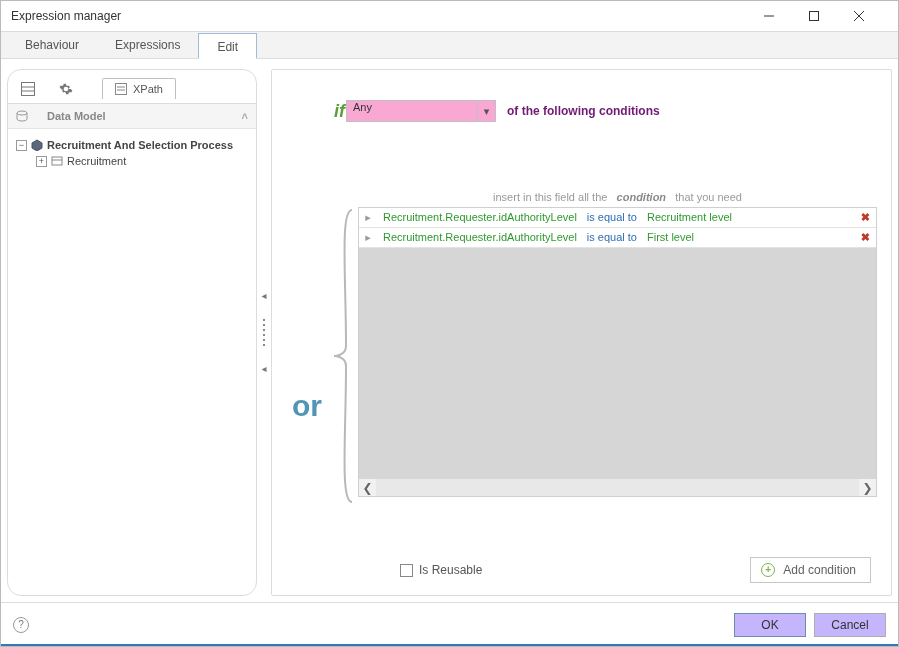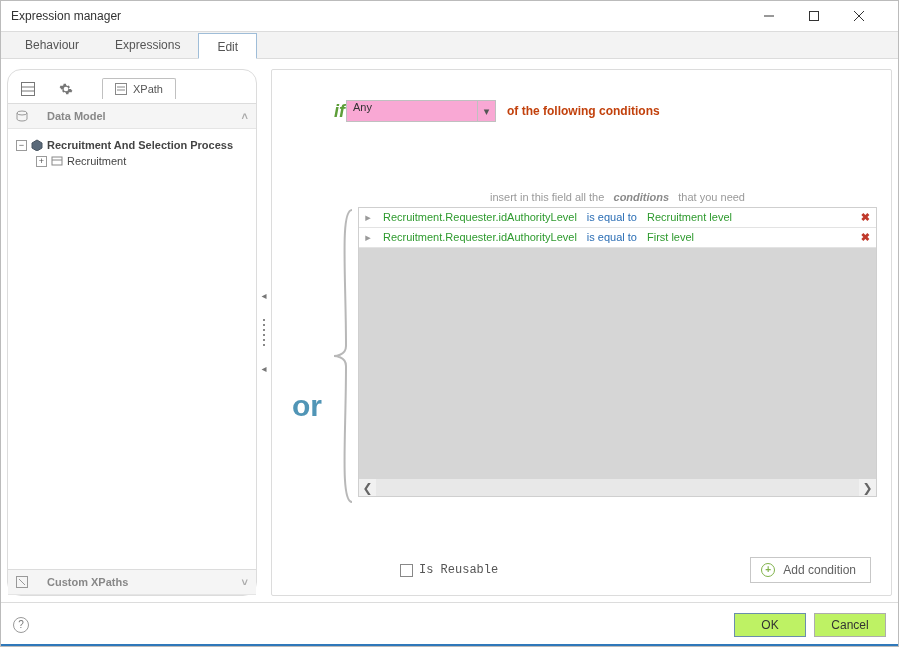--- a/index.html
+++ b/index.html
@@ -37,21 +37,21 @@
   .splitter .dotcol { display:flex; flex-direction:column; gap:3px; }
   .splitter .dot { width:2px; height:2px; background:#888; }
   .splitter .tri { color:#777; font-size:10px; line-height:1; }
 
   .editor { flex:1; border:1px solid #dcdcdc; border-radius:2px; padding:30px 14px 12px 14px; display:flex; flex-direction:column; }
 
   .if-row { display:flex; align-items:center; gap:1px; padding-left:48px; }
   .kw-if { color:#5d9e39; font-weight:bold; font-size:18px; font-style:italic; }
   .dropdown { width:150px; height:22px; border:1px solid #c0c0c0; display:flex; align-items:flex-start; padding:0 6px; position:relative; font-size:11px; background:#f9a8d4; }
   .dropdown .dd-btn { position:absolute; right:0; top:0; bottom:0; width:18px; border-left:1px solid #c0c0c0; display:flex; align-items:center; justify-content:center; color:#555; }
-  .if-rest { color:#c2410c; font-weight:600; margin-left:10px; }
+  .if-rest { color:#701a75; font-weight:600; margin-left:10px; }
 
   .or-block { display:flex; align-items:center; gap:0; margin-top:14px; flex:1; min-height:0; }
   .kw-or { color:#5095b6; font-size:30px; font-weight:bold; width:42px; text-align:center; padding-top:130px; }
   .brace { width:30px; display:flex; align-items:flex-start; justify-content:center; padding-top:30px; }
 
   .cond-area { flex:1; display:flex; flex-direction:column; min-height:0; }
   .cond-hint { text-align:center; color:#9a9a9a; font-size:11px; padding:6px 0 4px; }
   .cond-hint em { font-style:italic; color:#8a8a8a; font-weight:600; }
 
   .cond-box { background:#d6d6d6; border:1px solid #cfcfcf; flex:1; min-height:290px; display:flex; flex-direction:column; }
@@ -62,29 +62,29 @@
   .cond-row .val { color:#2e9a2e; }
   .cond-row .del { color:#c0392b; margin-left:auto; font-weight:bold; cursor:default; }
   .cond-fill { flex:1; }
 
   .hscroll { height:17px; background:#f1f1f1; display:flex; align-items:center; border-top:1px solid #dcdcdc; }
   .hscroll .arr { width:17px; height:17px; display:flex; align-items:center; justify-content:center; color:#666; background:#f1f1f1; }
   .hscroll .track { flex:1; height:17px; background:#e8e8e8; }
 
   .editor-footer { display:flex; align-items:center; padding:12px 6px 0 114px; }
   .chk { width:13px; height:13px; border:1px solid #888; margin-right:6px; }
-  .reusable-lbl { color:#555;font-family:Liberation Mono, monospace; }
+  .reusable-lbl { color:#555; }
   .addcond { margin-left:auto; border:1px solid #c7c7c7; padding:5px 14px 5px 10px; display:flex; align-items:center; gap:8px; color:#616161; background:#fff; }
   .plus-circ { width:14px; height:14px; border:1.5px solid #7fb24a; border-radius:50%; display:flex; align-items:center; justify-content:center; color:#7fb24a; font-size:10px; line-height:1; font-weight:bold; }
 
   
   .footer { border-top:1px solid #dcdcdc; height:44px; display:flex; align-items:center; padding:0 12px; }
   .help { width:16px; height:16px; border:1px solid #9a9a9a; border-radius:50%; display:flex; align-items:center; justify-content:center; color:#777; font-size:10px; }
   .footer .spacer { flex:1; }
-  .ftrbtn { width:72px; height:24px; border:1px solid #adadad; background:#bef264; margin-left:8px; display:flex; align-items:center; justify-content:center; color:#333; }
+  .ftrbtn { width:72px; height:24px; border:1px solid #adadad; background:#c4b5fd; margin-left:8px; display:flex; align-items:center; justify-content:center; color:#333; }
   .ftrbtn.primary { border:1px solid #6b8ead; }
 
   .blue-underline { height:2px; background:#2f78ba; position:absolute; left:0; right:0; bottom:0; }
 </style>
 </head>
 <body>
 
 <div class="window">
 
   <div class="titlebar">
@@ -162,30 +162,20 @@
         <div class="tree-row tree-indent1">
           <span class="tree-toggle">+</span>
           <svg width="12" height="12">
               <rect x="1" y="2" width="10" height="8" fill="none" stroke="#888"></rect>
               <line x1="1" y1="5" x2="11" y2="5" stroke="#888"></line>
             </svg>
           <span>Recruitment</span>
         </div>
       </div>
 
-      <div class="panel-section">
-        <div class="panel-header">
-          <svg width="12" height="12">
-              <rect x="0.5" y="0.5" width="11" height="11" fill="none" stroke="#999"></rect>
-              <line x1="3" y1="3" x2="9" y2="9" stroke="#999"></line>
-            </svg>
-          <span>Custom XPaths</span>
-          <span class="chev">˅</span>
-        </div>
-      </div>
     </div>
 
     <div class="splitter">
       <span class="tri">◂</span>
       <div class="dotcol">
         <span class="dot"></span>
           <span class="dot"></span>
           <span class="dot"></span>
           <span class="dot"></span>
           <span class="dot"></span>
@@ -209,21 +199,21 @@
         <div class="kw-or">or</div>
         <div class="brace">
           <svg width="26" height="300" viewBox="0 0 26 300">
               <path d="M22 4 C10 4 16 70 16 140 C16 150 4 150 4 150 C4 150 16 150 16 160 C16 230 10 296 22 296" fill="none" stroke="#b8b8b8" stroke-width="2"></path>
             </svg>
         </div>
 
         <div class="cond-area">
           <div class="cond-hint">
             <span>insert in this field all the</span>
-            &nbsp;&nbsp;<em>conditions</em>&nbsp;&nbsp;
+            &nbsp;&nbsp;<em>condition</em>&nbsp;&nbsp;
             <span>that you need</span>
           </div>
 
           <div class="cond-box">
             <div class="cond-row">
               <span class="handle">▸</span>
               <span class="expr">Recruitment.Requester.idAuthorityLevel</span>
               <span class="op">is equal to</span>
               <span class="val">Recruitment level</span>
               <span class="del">✖</span>

